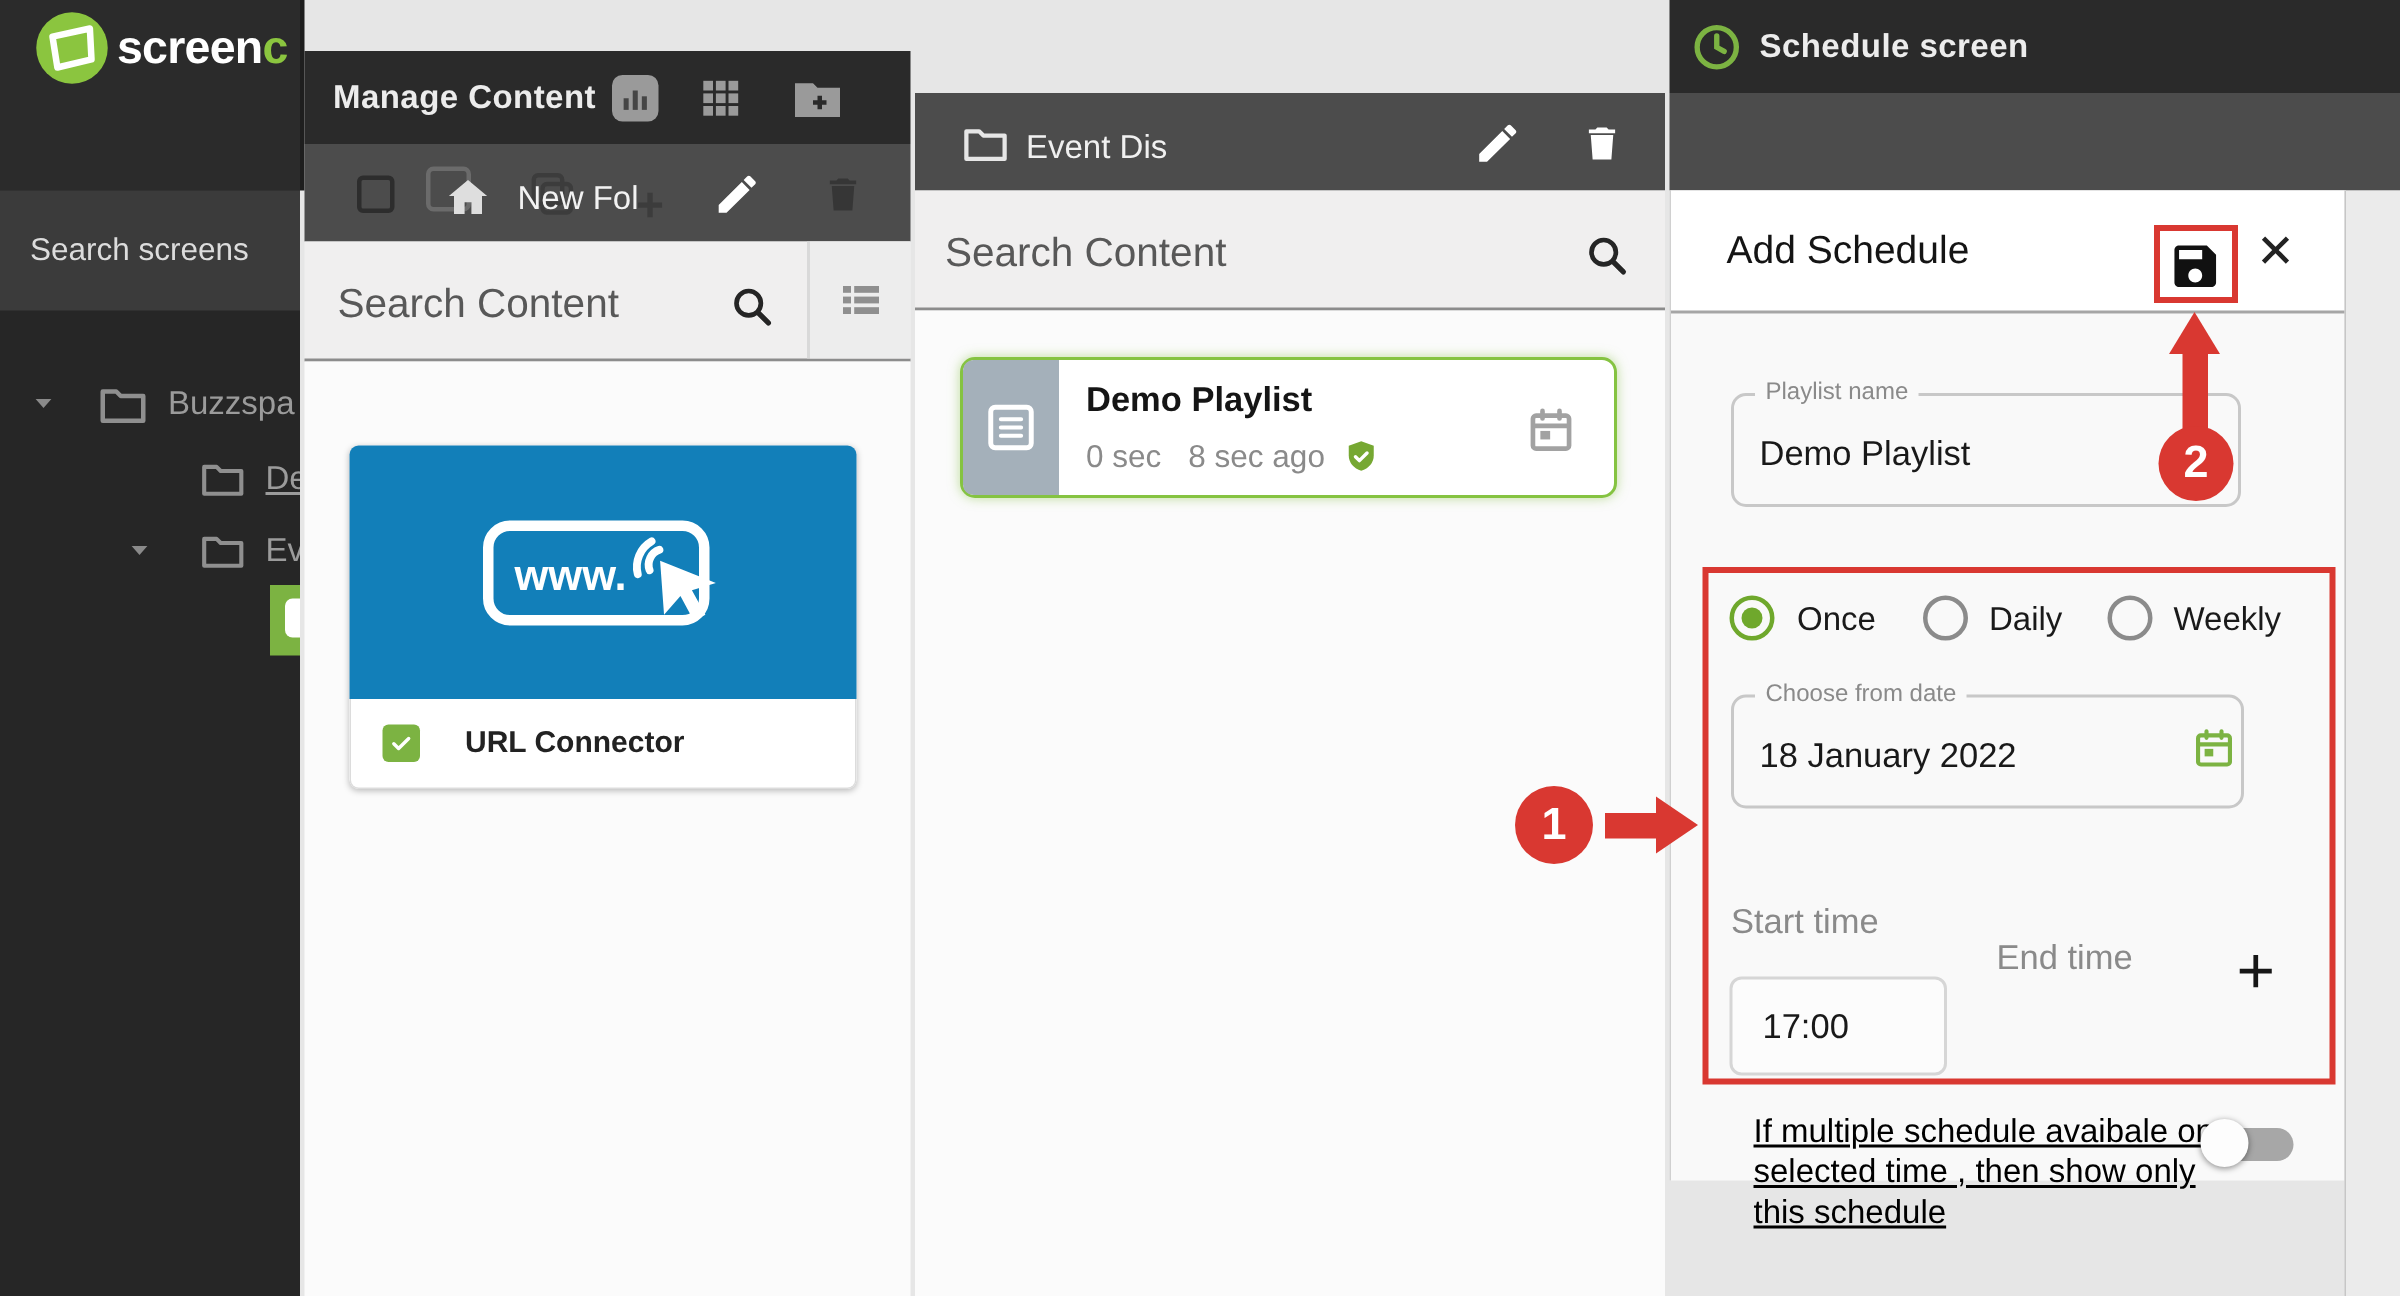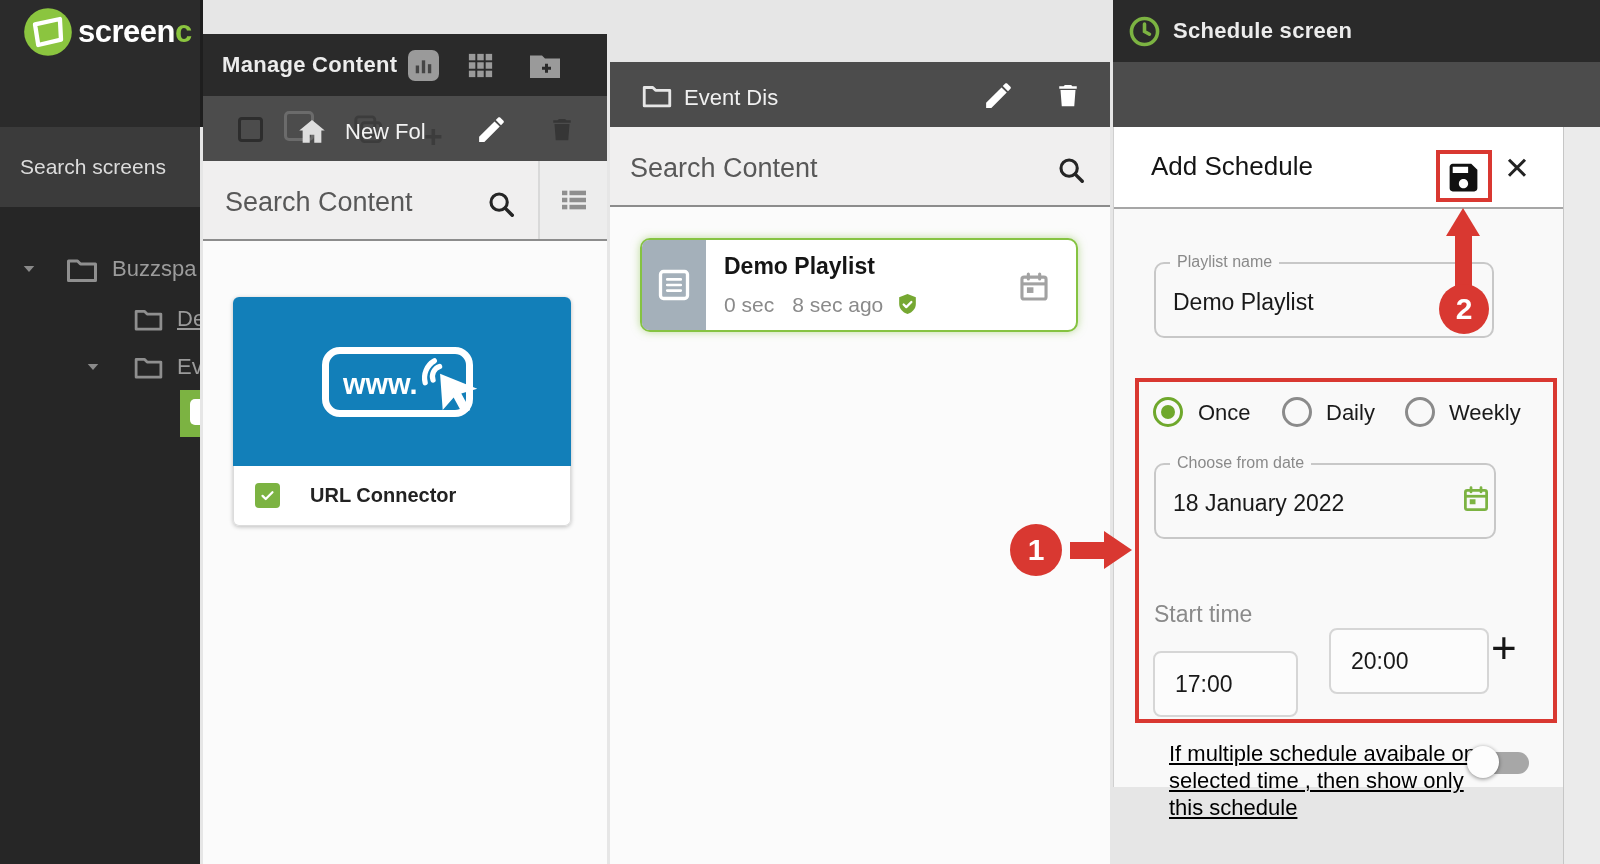--- a/index.html
+++ b/index.html
@@ -343,23 +343,20 @@
               <rect x="7" y="12.2" width="4.6" height="4" fill="currentColor"></rect>
             </svg>
         </span>
       </div>
 
       <span class="abs time-label" style="left:40px;top:474px;">Start time</span>
       <span class="abs time-label" style="left:217px;top:474px;margin-top:24px;">End time</span>
       <div class="time-box" style="left:39px;top:524px;width:145px;">
         <span class="time-value">17:00</span>
       </div>
-      <div class="time-box" style="left:215px;top:501px;width:160px;">
-        <span class="time-value">20:00</span>
-      </div>
       <span class="abs" style="left:377px;top:496px;font-size:44px;font-weight:500;color:#161616;">+</span>
 
       <p class="toggle-text">If multiple schedule avaibale on selected time , then show only this schedule</p>
       <span class="toggle-track" style="left:364px;top:625px;"></span>
       <span class="toggle-thumb" style="left:353px;top:619px;"></span>
     </div>
     <div class="gutter"></div>
   </section>
 
   <div class="ann-rect" style="left:1436px;top:150px;width:56px;height:52px;"></div>

